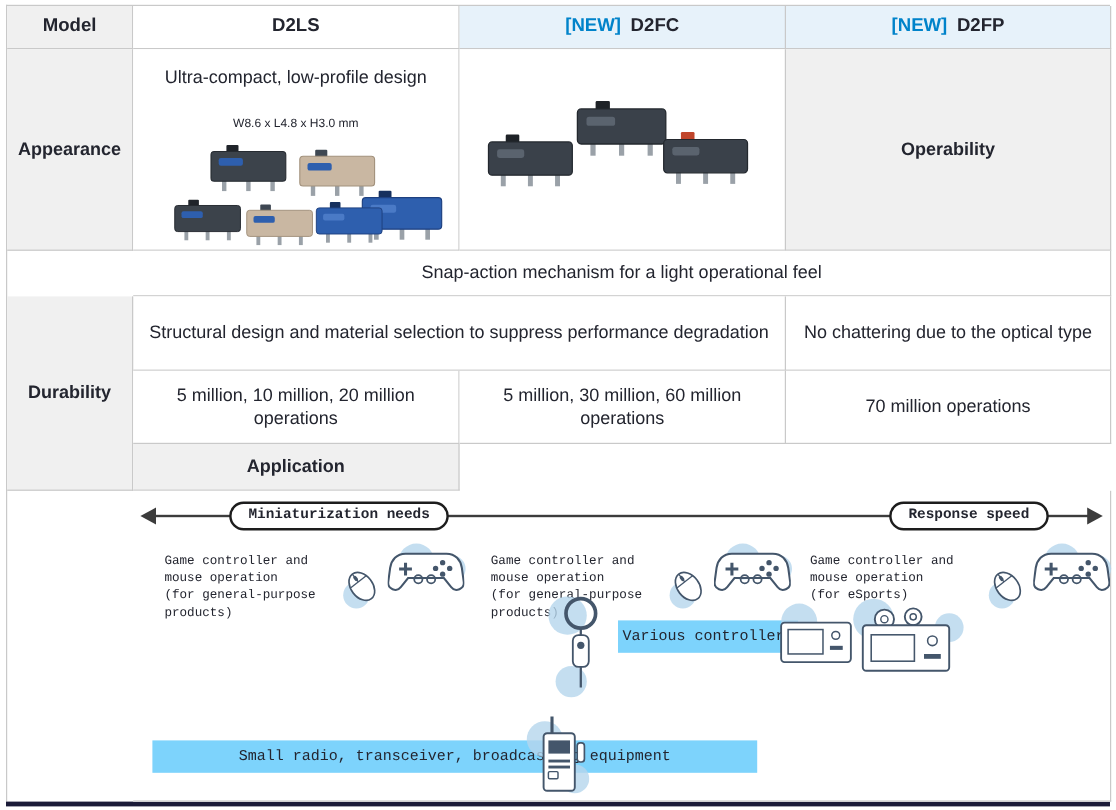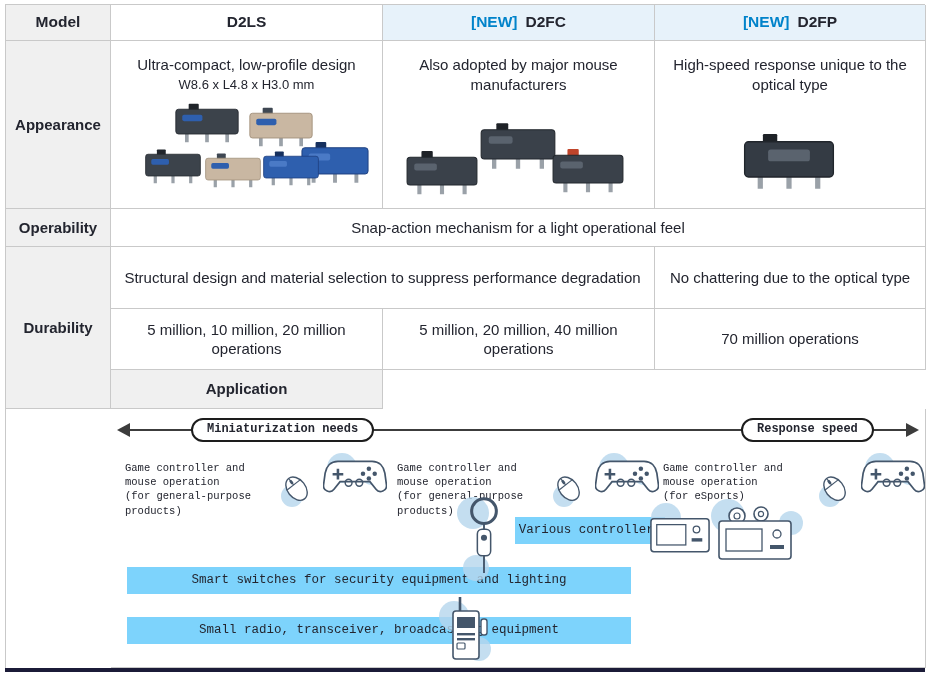--- a/index.html
+++ b/index.html
@@ -29,21 +29,21 @@
   }
   .label { background:#f0f0f0; font-weight:bold; }
   .hdr { font-weight:bold; font-size:15.5px; }
   .newbg { background:#e7f2fa; }
   .new-tag { color:#0083ca; margin-right:8px; font-weight:bold; }
   .col { flex-direction:column; justify-content:flex-start; }
 
   
   .appearance-cell { padding-top:14px; }
   .app-title { font-size:15px; }
-  .app-dims { font-size:13px; margin-top:2px; }
+  .app-dims { font-size:10px; margin-top:22px; }
   .cluster { position:relative; margin-top:8px; }
 
   
   .sw { position:absolute; overflow:visible; }
   .sw .pin { fill:#9aa1a8; }
   .sw-dark .bd { fill:#3c434b; stroke:#262b31; }
   .sw-dark .btn { fill:#20242a; }
   .sw-dark .lbl { fill:#2e5fae; }
   .sw-tan .bd { fill:#c9b7a2; stroke:#a2917c; }
   .sw-tan .btn { fill:#3e4752; }
@@ -67,21 +67,21 @@
   .ah-right { right:6px; border-left:13px solid #3c3c3c; }
   .axis-label {
     position:absolute; top:9px; background:#fff;
     border:2px solid #1d1d1d; border-radius:12px;
     padding:2px 14px; font-size:12px; font-weight:bold; white-space:nowrap;
   }
   .axis-label-left { left:80px; }
   .axis-label-right { left:630px; }
 
   .use-group { position:absolute; display:flex; width:262px; }
-  .use-text { width:148px; font-size:10.5px; line-height:1.35; text-align:left; padding-top:8px; }
+  .use-text { width:148px; font-size:10.5px; line-height:1.35; text-align:left; padding-top:8px;margin-left:12px; }
   .icon-duo { position:relative; width:114px; height:58px; }
   .bub { position:absolute; background:#b5d6ec; border-radius:50%; opacity:.8; z-index:1; }
   .mouse-svg { position:absolute; left:4px; top:16px; width:38px; z-index:2; }
   .pad-svg { position:absolute; right:0; top:2px; width:64px; z-index:2; }
 
   .bar { position:absolute; background:#7dd3fc; height:27px; display:flex; align-items:center; justify-content:center; font-size:12.5px; }
   .various-bar { left:404px; top:108px; width:150px; }
   .smart-bar { left:16px; top:158px; width:504px; }
   .radio-bar { left:16px; top:208px; width:504px; }
 
@@ -162,21 +162,20 @@
             <rect class="pin" x="34" y="35" width="4" height="10"></rect>
             <rect class="pin" x="56" y="35" width="4" height="10"></rect>
           <rect class="btn" x="16" y="3" width="11" height="8" rx="1"></rect>
             <rect class="bd" x="2" y="9" width="68" height="27" rx="3"></rect>
             <rect class="lbl" x="9" y="15" width="22" height="7" rx="2"></rect>
         </svg>
       </div>
     </div>
 
     <div class="cell col appearance-cell">
-      <div class="app-title">Also adopted by major mouse manufacturers</div>
       <div class="cluster" style="width:240px;height:96px;margin-top:24px;">
         <svg class="sw sw-fc" style="left:6px;top:30px;width:74px" viewBox="0 0 72 46">
           <rect class="pin" x="12" y="35" width="4" height="10"></rect>
             <rect class="pin" x="34" y="35" width="4" height="10"></rect>
             <rect class="pin" x="56" y="35" width="4" height="10"></rect>
           <rect class="btn" x="16" y="3" width="11" height="8" rx="1"></rect>
             <rect class="bd" x="2" y="9" width="68" height="27" rx="3"></rect>
             <rect class="lbl" x="9" y="15" width="22" height="7" rx="2"></rect>
         </svg>
         <svg class="sw sw-fc" style="left:80px;top:2px;width:78px" viewBox="0 0 72 46">
@@ -191,42 +190,29 @@
           <rect class="pin" x="12" y="35" width="4" height="10"></rect>
             <rect class="pin" x="34" y="35" width="4" height="10"></rect>
             <rect class="pin" x="56" y="35" width="4" height="10"></rect>
           <rect class="btn" x="16" y="3" width="11" height="8" rx="1"></rect>
             <rect class="bd" x="2" y="9" width="68" height="27" rx="3"></rect>
             <rect class="lbl" x="9" y="15" width="22" height="7" rx="2"></rect>
         </svg>
       </div>
     </div>
 
-    <div class="cell col appearance-cell">
-      <div class="app-title">High-speed response unique to the optical type</div>
-      <div class="cluster" style="width:100px;height:70px;margin-top:30px;">
-        <svg class="sw sw-fp" style="left:2px;top:6px;width:94px" viewBox="0 0 72 46">
-          <rect class="pin" x="12" y="35" width="4" height="10"></rect>
-            <rect class="pin" x="34" y="35" width="4" height="10"></rect>
-            <rect class="pin" x="56" y="35" width="4" height="10"></rect>
-          <rect class="btn" x="16" y="3" width="11" height="8" rx="1"></rect>
-            <rect class="bd" x="2" y="9" width="68" height="27" rx="3"></rect>
-            <rect class="lbl" x="20" y="15" width="32" height="9" rx="2"></rect>
-        </svg>
-      </div>
-    </div>
 
     <div class="cell label">Operability</div>
     <div class="cell" style="grid-column:2/5">Snap-action mechanism for a light operational feel</div>
 
     <div class="cell" style="grid-column:2/4">Structural design and material selection to suppress performance degradation</div>
     <div class="cell label" style="grid-row:4/7">Durability</div>
     <div class="cell">No chattering due to the optical type</div>
     <div class="cell">5 million, 10 million, 20 million operations</div>
-    <div class="cell">5 million, 20 million, 40 million operations</div>
+    <div class="cell">5 million, 30 million, 60 million operations</div>
     <div class="cell">70 million operations</div>
 
     <div class="cell label">Application</div>
     <div class="cell app-content">
 
       <div class="axis-line"></div>
       <div class="ah ah-left"></div>
       <div class="ah ah-right"></div>
       <div class="axis-label axis-label-left">Miniaturization needs</div>
       <div class="axis-label axis-label-right">Response speed</div>
@@ -337,23 +323,20 @@
         <circle cx="20" cy="11" r="8" fill="#fff" stroke="#44566b" stroke-width="1.6"></circle>
         <circle cx="20" cy="11" r="3" fill="none" stroke="#44566b" stroke-width="1.2"></circle>
         <circle cx="44" cy="9" r="7" fill="#fff" stroke="#44566b" stroke-width="1.6"></circle>
         <circle cx="44" cy="9" r="2.6" fill="none" stroke="#44566b" stroke-width="1.2"></circle>
         <rect x="2" y="16" width="72" height="38" rx="3" fill="#fff" stroke="#44566b" stroke-width="1.6"></rect>
         <rect x="9" y="24" width="36" height="22" fill="none" stroke="#44566b" stroke-width="1.3"></rect>
         <circle cx="60" cy="29" r="4" fill="none" stroke="#44566b" stroke-width="1.3"></circle>
         <rect x="53" y="40" width="14" height="4" fill="#44566b"></rect>
       </svg>
 
-      <div class="bar smart-bar">
-        <span>Smart switches for security equipment and lighting</span>
-      </div>
       <i class="bub" style="left:346px;top:88px;width:32px;height:32px"></i>
       <i class="bub" style="left:352px;top:146px;width:26px;height:26px"></i>
       <svg class="pendant-svg" viewBox="0 0 40 84">
         <circle cx="20" cy="17" r="13" fill="none" stroke="#44566b" stroke-width="3.2"></circle>
         <line x1="20" y1="30" x2="20" y2="36" stroke="#44566b" stroke-width="2"></line>
         <rect x="13" y="36" width="14" height="28" rx="5" fill="#fff" stroke="#44566b" stroke-width="1.6"></rect>
         <circle cx="20" cy="45" r="3.2" fill="#44566b"></circle>
         <line x1="20" y1="64" x2="20" y2="82" stroke="#44566b" stroke-width="2"></line>
       </svg>
 

